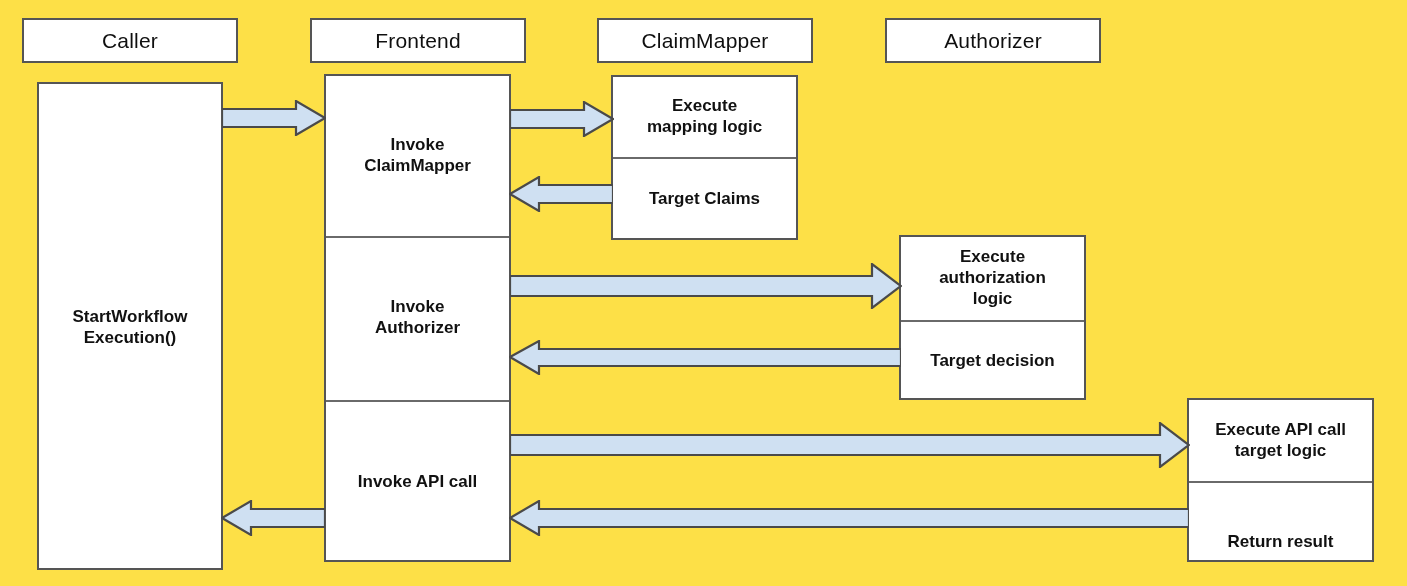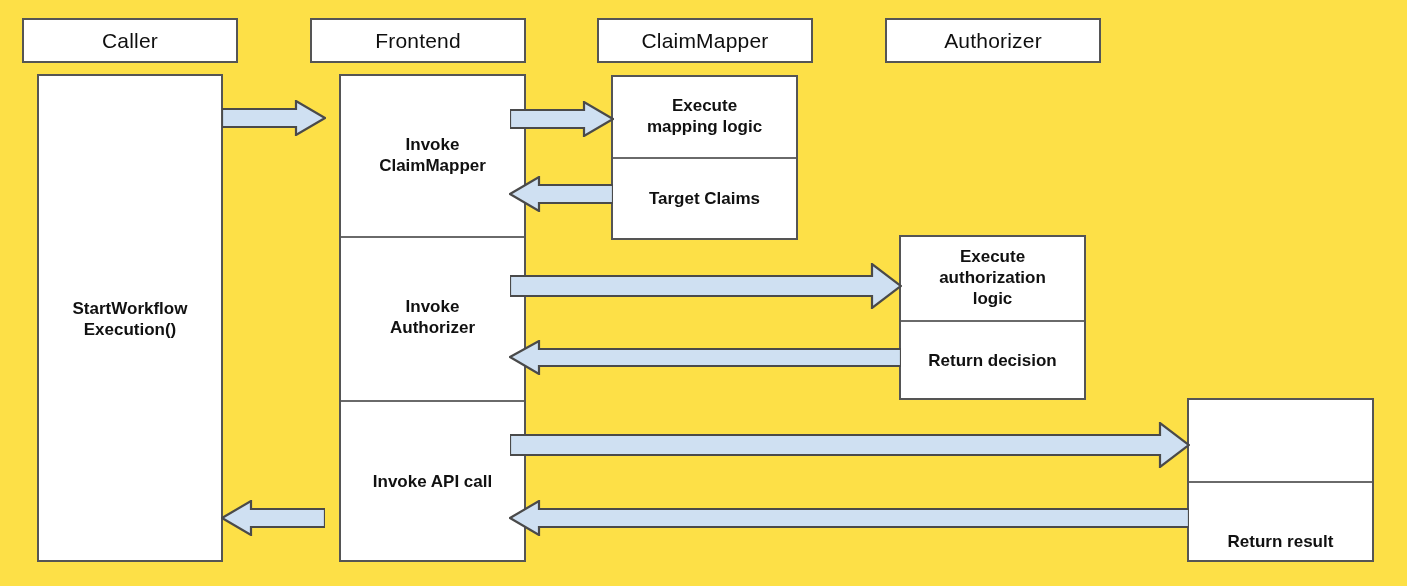--- a/index.html
+++ b/index.html
@@ -78,26 +78,26 @@
   <div class="lifeline-header" style="left:310px; top:18px; width:216px; height:45px;">
     <span>Frontend</span>
   </div>
   <div class="lifeline-header" style="left:597px; top:18px; width:216px; height:45px;">
     <span>ClaimMapper</span>
   </div>
   <div class="lifeline-header" style="left:885px; top:18px; width:216px; height:45px;">
     <span>Authorizer</span>
   </div>
 
-  <div class="activation" style="left:37px; top:74px; width:186px; height:488px;">
+  <div class="activation" style="left:37px; top:82px; width:186px; height:488px;">
     <div class="act-cell" style="top:0; height:488px; white-space:pre-line;">StartWorkflow
 Execution()</div>
   </div>
 
-  <div class="activation" style="left:339px; top:74px; width:187px; height:488px;">
+  <div class="activation" style="left:324px; top:74px; width:187px; height:488px;">
     <div class="act-cell" style="top:0; height:160px; white-space:pre-line;">Invoke
 ClaimMapper</div>
     <div class="act-divider" style="top:160px;"></div>
     <div class="act-cell" style="top:160px; height:164px; white-space:pre-line;">Invoke
 Authorizer</div>
     <div class="act-divider" style="top:324px;"></div>
     <div class="act-cell" style="top:324px; height:164px; white-space:pre-line;">Invoke API call</div>
   </div>
 
   <div class="activation" style="left:611px; top:75px; width:187px; height:165px;">
@@ -105,24 +105,26 @@
 mapping logic</div>
     <div class="act-divider" style="top:80px;"></div>
     <div class="act-cell" style="top:80px; height:85px; white-space:pre-line;">Target Claims</div>
   </div>
 
   <div class="activation" style="left:899px; top:235px; width:187px; height:165px;">
     <div class="act-cell" style="top:0; height:83px; white-space:pre-line;">Execute
 authorization
 logic</div>
     <div class="act-divider" style="top:83px;"></div>
-    <div class="act-cell" style="top:83px; height:82px; white-space:pre-line;">Return decision</div>
+    <div class="act-cell" style="top:83px; height:82px; white-space:pre-line;">Target decision</div>
   </div>
 
   <div class="activation" style="left:1187px; top:398px; width:187px; height:164px;">
+    <div class="act-cell" style="top:0; height:81px; white-space:pre-line;">Execute API call
+target logic</div>
     <div class="act-divider" style="top:81px;"></div>
     <div class="act-cell" style="top:81px; height:83px; white-space:pre-line;margin-top:20px;">Return result</div>
   </div>
 
   <div class="arrow" style="left:222px; top:100px; width:104px; height:36px;">
     <svg width="104" height="36" viewBox="0 0 104 36">
       <polygon points="0,9 74,9 74,1 103,18 74,35 74,27 0,27" fill="#cfe0f2" stroke="#4a4a4a" stroke-width="2.2" stroke-linejoin="miter"></polygon>
     </svg>
   </div>
 

